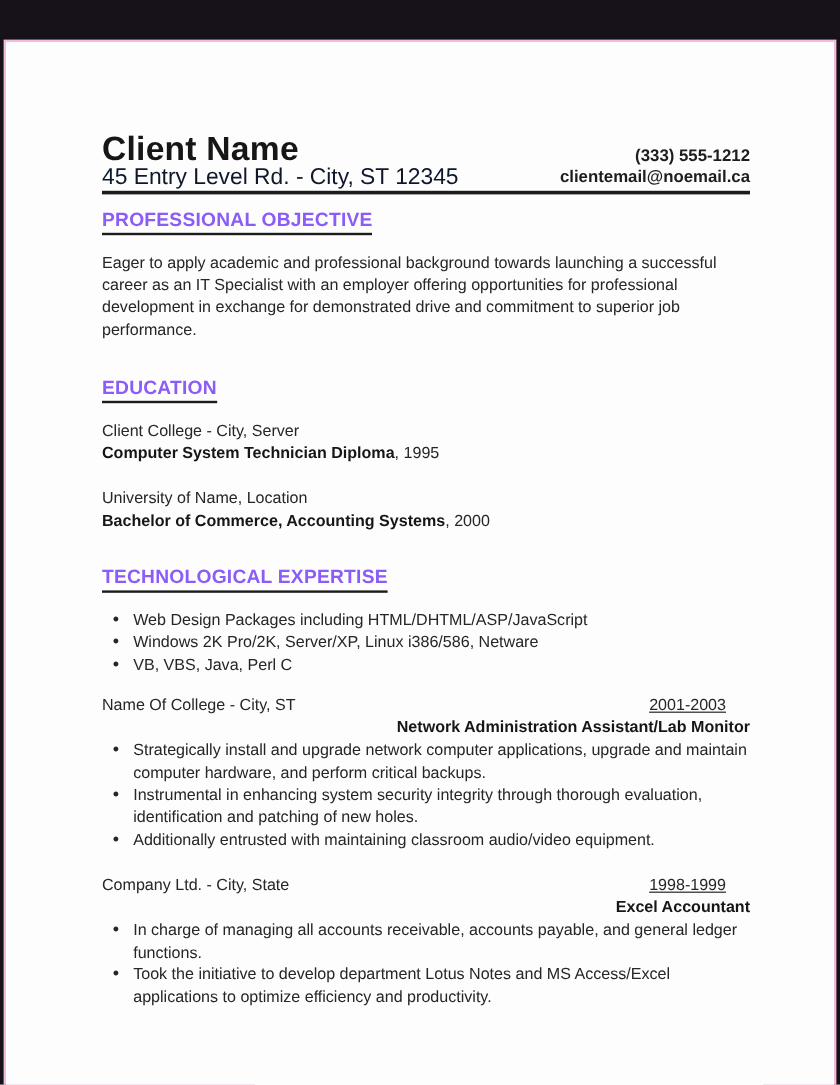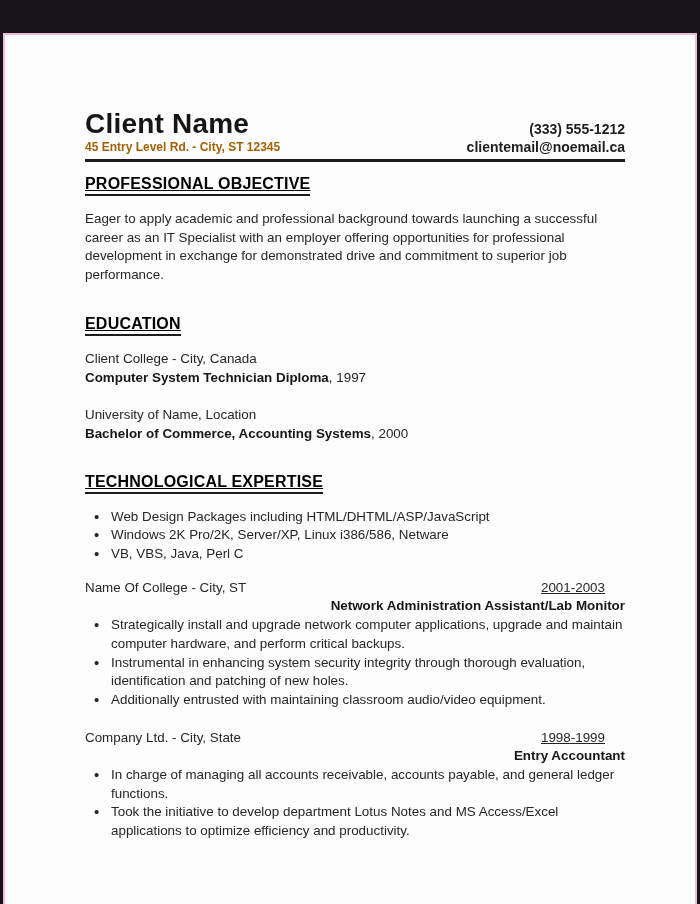--- a/index.html
+++ b/index.html
@@ -36,49 +36,48 @@
     align-items: flex-end;
   }
   h1.client-name {
     font-size: 28px;
     line-height: 30px;
     font-weight: bold;
     color: #161616;
     letter-spacing: 0.2px;
   }
   .address-line {
-    font-size: 12px;
+    font-size: 19px;
     line-height: 17px;
-    font-weight: bold;
-    color: #a16207;
+    font-weight: normal;
+    color: #0f172a;
   }
   .contact-col {
     text-align: right;
     font-size: 14px;
     line-height: 17.5px;
     font-weight: bold;
     color: #1d1d1d;
   }
   hr.header-rule {
     border: none;
     border-top: 3px solid #1c1c1c;
     margin: 3px 0 0 0;
   }
   
   h2.section-heading {
     display: inline-block;
     font-size: 16px;
     line-height: 19px;
     font-weight: bold;
-    color: #000000;
+    color: #8b5cf6;
     border-bottom: 2px solid #1c1c1c;
     padding-bottom: 1px;
     letter-spacing: 0.2px;
     margin: 15px 0 14px 0;
-    text-decoration: underline;
   }
   section { display: block; }
   section .first-heading { margin-top: 12px; }
   p.objective-text { margin: 0 0 14px 0; max-width: 548px; }
   
   .edu-entry { margin: 0 0 19px 0; }
   .edu-entry:last-child { margin-bottom: 13px; }
   .edu-degree-line strong { color: #161616; }
   
   ul.bullet-list { list-style: none; margin: 0 0 15px 0; }
@@ -126,23 +125,23 @@
       </header>
 
       <section>
         <h2 class="section-heading first-heading">PROFESSIONAL OBJECTIVE</h2>
         <p class="objective-text">Eager to apply academic and professional background towards launching a successful career as an IT Specialist with an employer offering opportunities for professional development in exchange for demonstrated drive and commitment to superior job performance.</p>
       </section>
 
       <section>
         <h2 class="section-heading">EDUCATION</h2>
         <div class="edu-entry">
-          <div class="edu-school">Client College - City, Canada</div>
+          <div class="edu-school">Client College - City, Server</div>
           <div class="edu-degree-line">
-            <strong>Computer System Technician Diploma</strong><span>, 1997</span>
+            <strong>Computer System Technician Diploma</strong><span>, 1995</span>
           </div>
         </div>
         <div class="edu-entry">
           <div class="edu-school">University of Name, Location</div>
           <div class="edu-degree-line">
             <strong>Bachelor of Commerce, Accounting Systems</strong><span>, 2000</span>
           </div>
         </div>
       </section>
 
@@ -168,21 +167,21 @@
             <li>Instrumental in enhancing system security integrity through thorough evaluation, identification and patching of new holes.</li>
             <li>Additionally entrusted with maintaining classroom audio/video equipment.</li>
           </ul>
         </div>
 
         <div class="job">
           <div class="job-head">
             <span class="job-employer">Company Ltd. - City, State</span>
             <span class="job-dates">1998-1999</span>
           </div>
-          <div class="job-title">Entry Accountant</div>
+          <div class="job-title">Excel Accountant</div>
           <ul class="bullet-list">
             <li>In charge of managing all accounts receivable, accounts payable, and general ledger functions.</li>
             <li>Took the initiative to develop department Lotus Notes and MS Access/Excel applications to optimize efficiency and productivity.</li>
 
           </ul>
         </div>
       </section>
 
     </div>
   </div>

